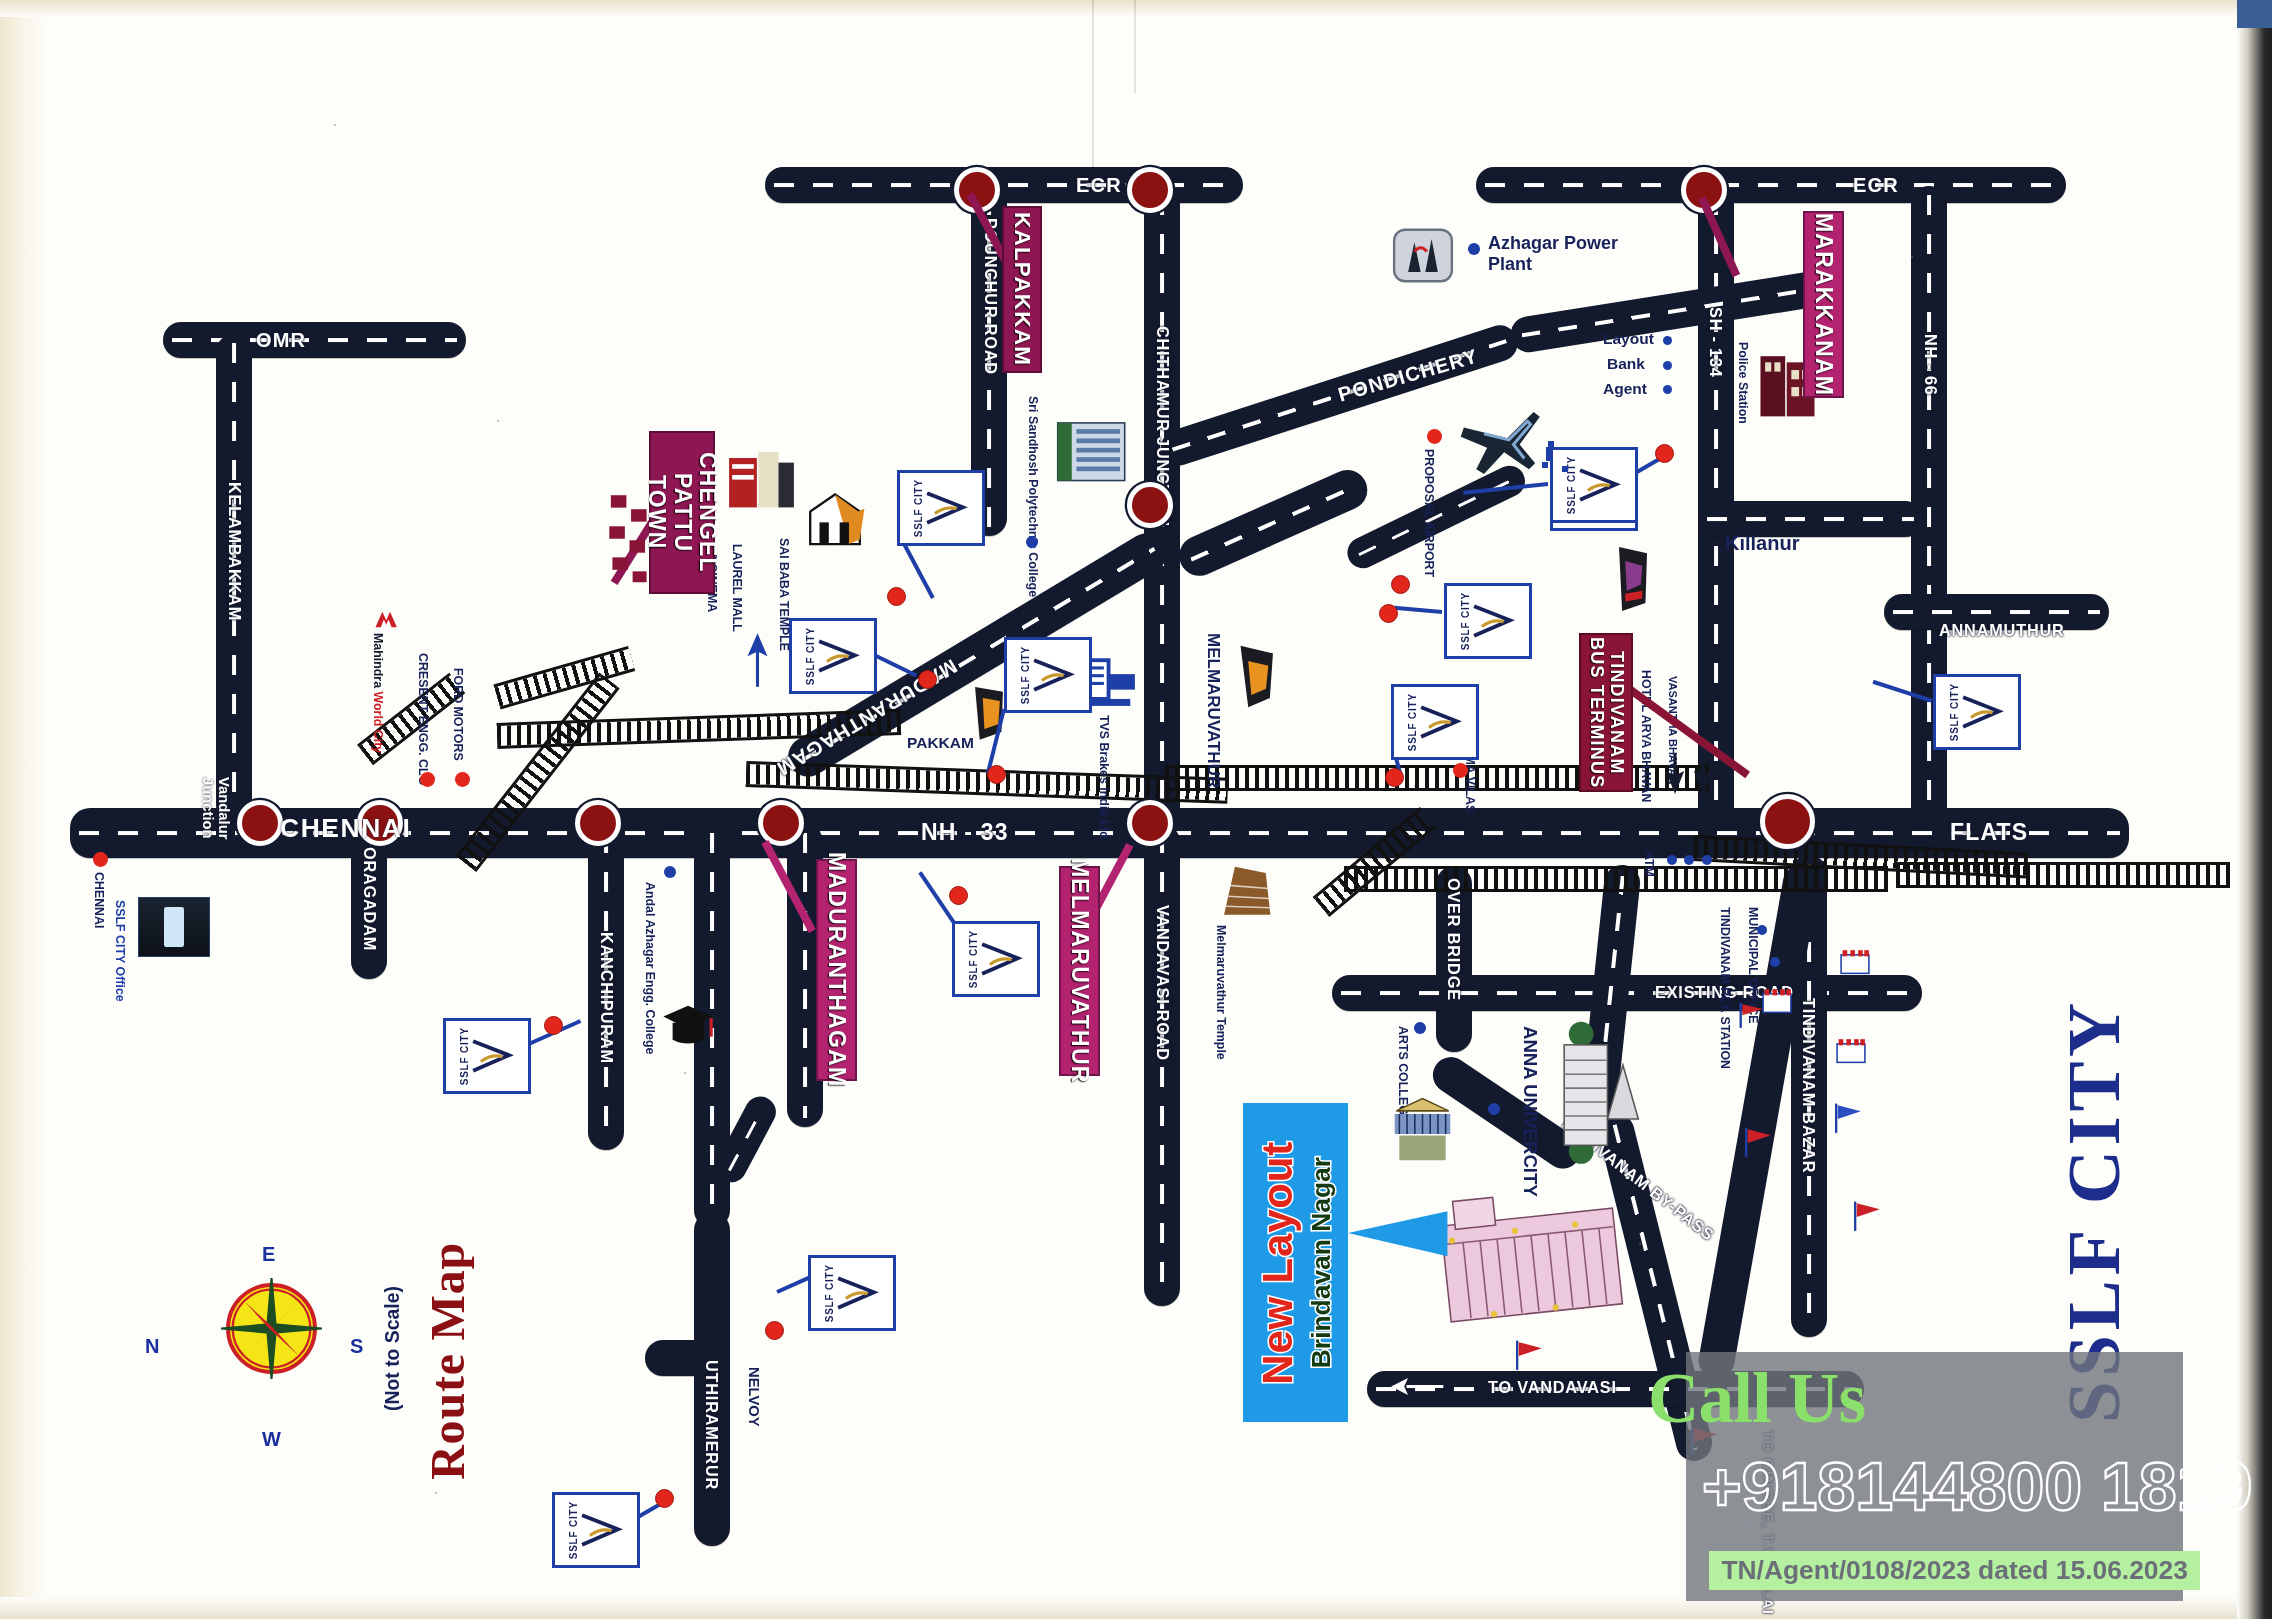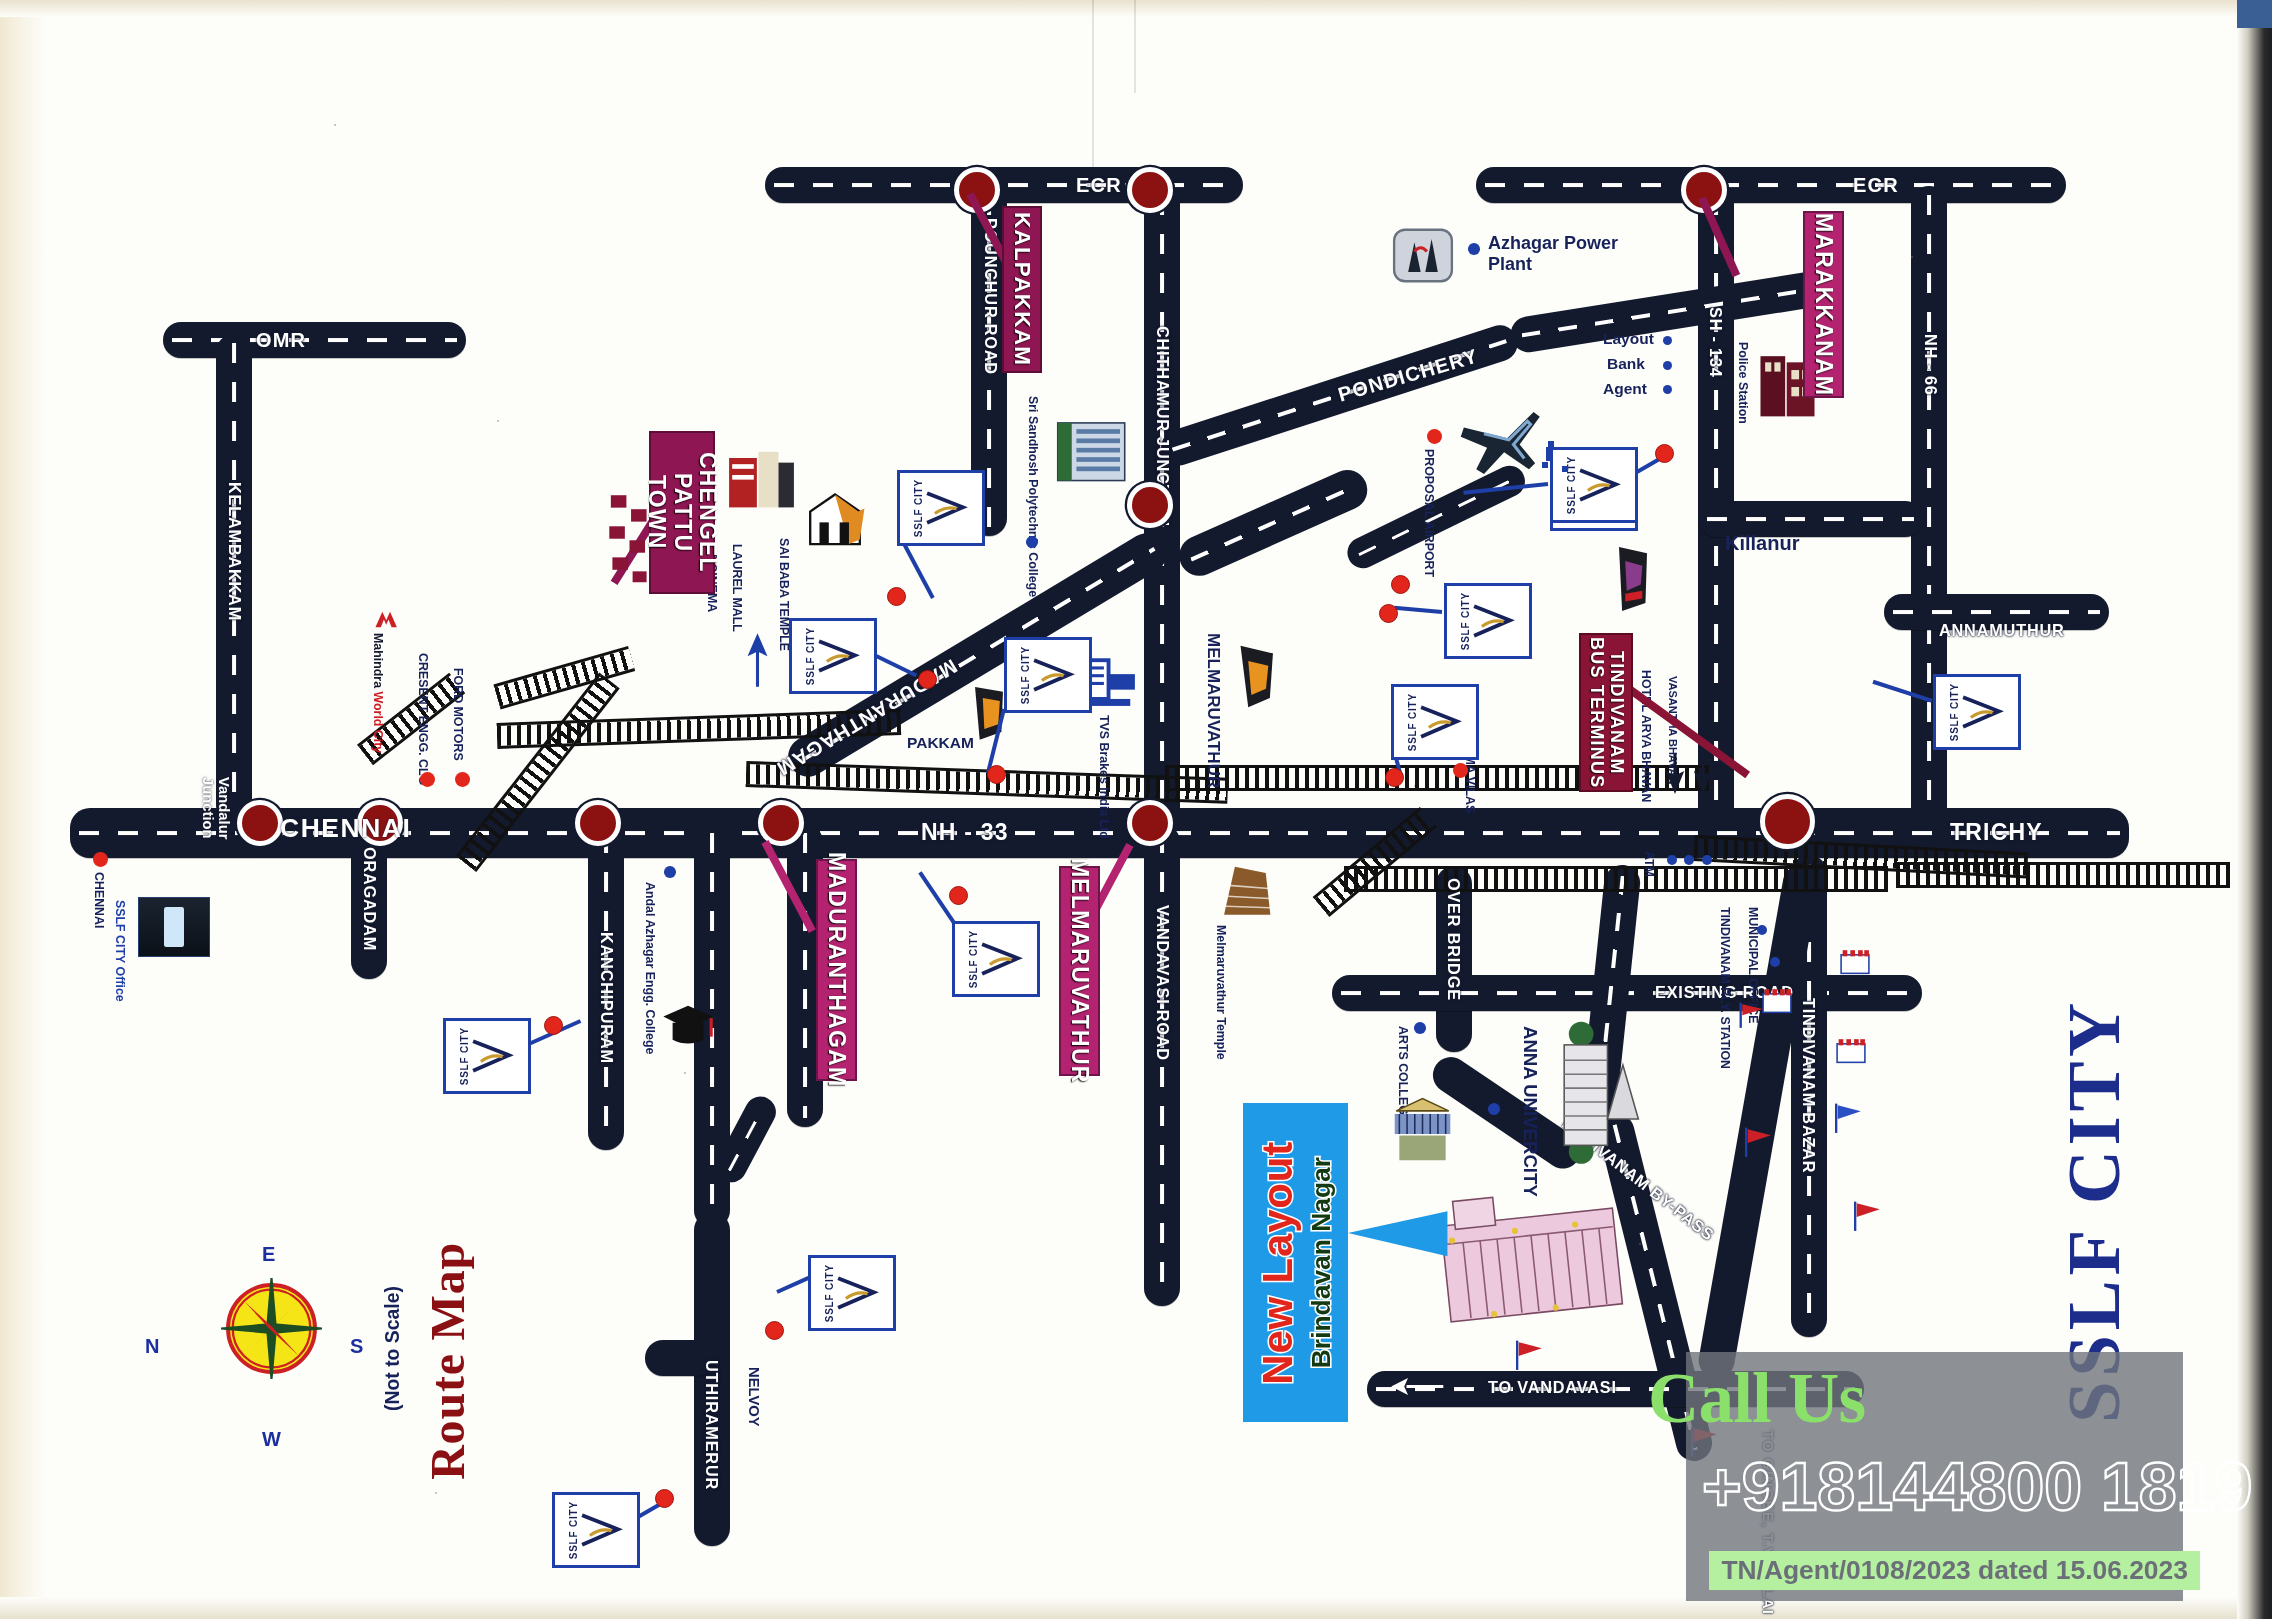--- a/index.html
+++ b/index.html
@@ -215,21 +215,21 @@
   <div class="road-label v" style="left:855px;top:614px;transform:rotate(59deg);transform-origin:center;">MADURANTHAGAM</div>
 
   <div class="road-diag" style="left:1181px;top:544px;width:202px;height:40px;transform:rotate(-24deg);">
     <div class="dash-h"></div>
   </div>
 
   <div class="road xthick h" style="left:70px;top:808px;width:2059px;">
     <div class="dash-h"></div>
   </div>
   <div class="road-label" style="left:921px;top:819px;font-size:23px;">NH - 33</div>
-  <div class="road-label" style="left:1950px;top:819px;font-size:23px;">TRICHY</div>
+  <div class="road-label" style="left:1950px;top:819px;font-size:23px;">FLATS</div>
 
   <div class="road v" style="left:351px;top:824px;height:155px;"></div>
   <div class="road-label v sm" style="left:360px;top:847px;">ORAGADAM</div>
 
   <div class="road v" style="left:588px;top:824px;height:326px;">
     <div class="dash-v"></div>
   </div>
   <div class="road-label v sm" style="left:597px;top:932px;">KANCHIPURAM</div>
 
   <div class="road v" style="left:694px;top:824px;height:404px;">

